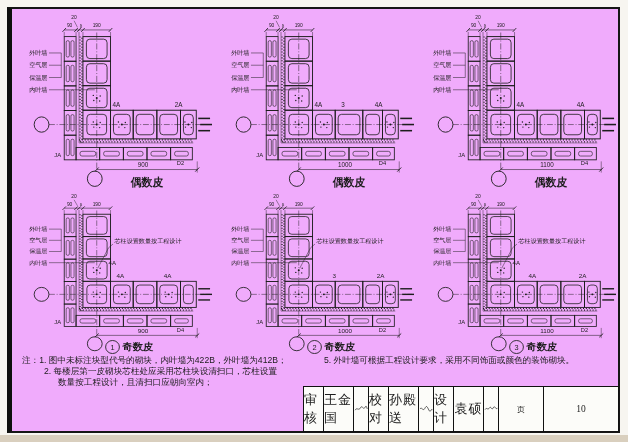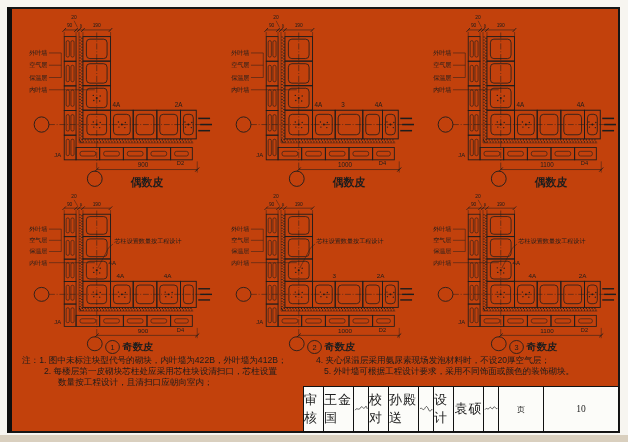--- a/index.html
+++ b/index.html
@@ -1,18 +1,18 @@
 <!DOCTYPE html>
 <html><head>
 <meta charset="utf-8">
 <style>
   html,body{margin:0;padding:0;}
   .page{position:relative;width:628px;height:442px;background:#f7f5f0;overflow:hidden;
         font-family:"Liberation Sans","DejaVu Sans",sans-serif;color:#1c1c1c;}
-  .sheet{position:absolute;left:7px;top:7px;width:606px;height:422px;background:#c2410c;
+  .sheet{position:absolute;left:7px;top:7px;width:606px;height:422px;background:#f0abfc;
          border:2px solid #161616;border-left:5px solid #0e0e0e;}
   .diagrams{position:absolute;left:0;top:1px;width:606px;display:flex;flex-wrap:wrap;}
   .cell{width:202px;}
   .cell svg{display:block;}
   .notes{position:absolute;left:10px;top:346px;width:594px;display:flex;}
   .notes-col{font-size:8.6px;line-height:10.8px;white-space:nowrap;}
   .notes-left{width:294px;}
   .notes-right{width:300px;}
   .note-line{height:10.8px;}
   .titleblock{position:absolute;right:-1px;bottom:-1px;width:314px;height:44px;
@@ -734,21 +734,20 @@
         </div>
       </div>
 
     <div class="notes">
       <div class="notes-col notes-left">
           <div class="note-line" style="padding-left: 0px;">注：1. 图中未标注块型代号的砌块，内叶墙为422B，外叶墙为412B；</div>
           <div class="note-line" style="padding-left: 22px;">2. 每楼层第一皮砌块芯柱处应采用芯柱块设清扫口，芯柱设置</div>
           <div class="note-line" style="padding-left: 36px;">数量按工程设计，且清扫口应朝向室内；</div>
         </div>
       <div class="notes-col notes-right">
-          <div class="note-line" style="padding-left: 0px;">4. 夹心保温层采用氨尿素现场发泡材料时，不设20厚空气层；</div>
           <div class="note-line" style="padding-left: 8px;">5. 外叶墙可根据工程设计要求，采用不同饰面或颜色的装饰砌块。</div>
         </div>
     </div>
 
     <div class="titleblock">
       <div class="tb-row tb-row2">
         <div class="tb-approvals">
           <div class="ap-cell ap-lab">审核</div>
           <div class="ap-cell ap-name">王金国</div>
           <div class="ap-cell ap-sig">

